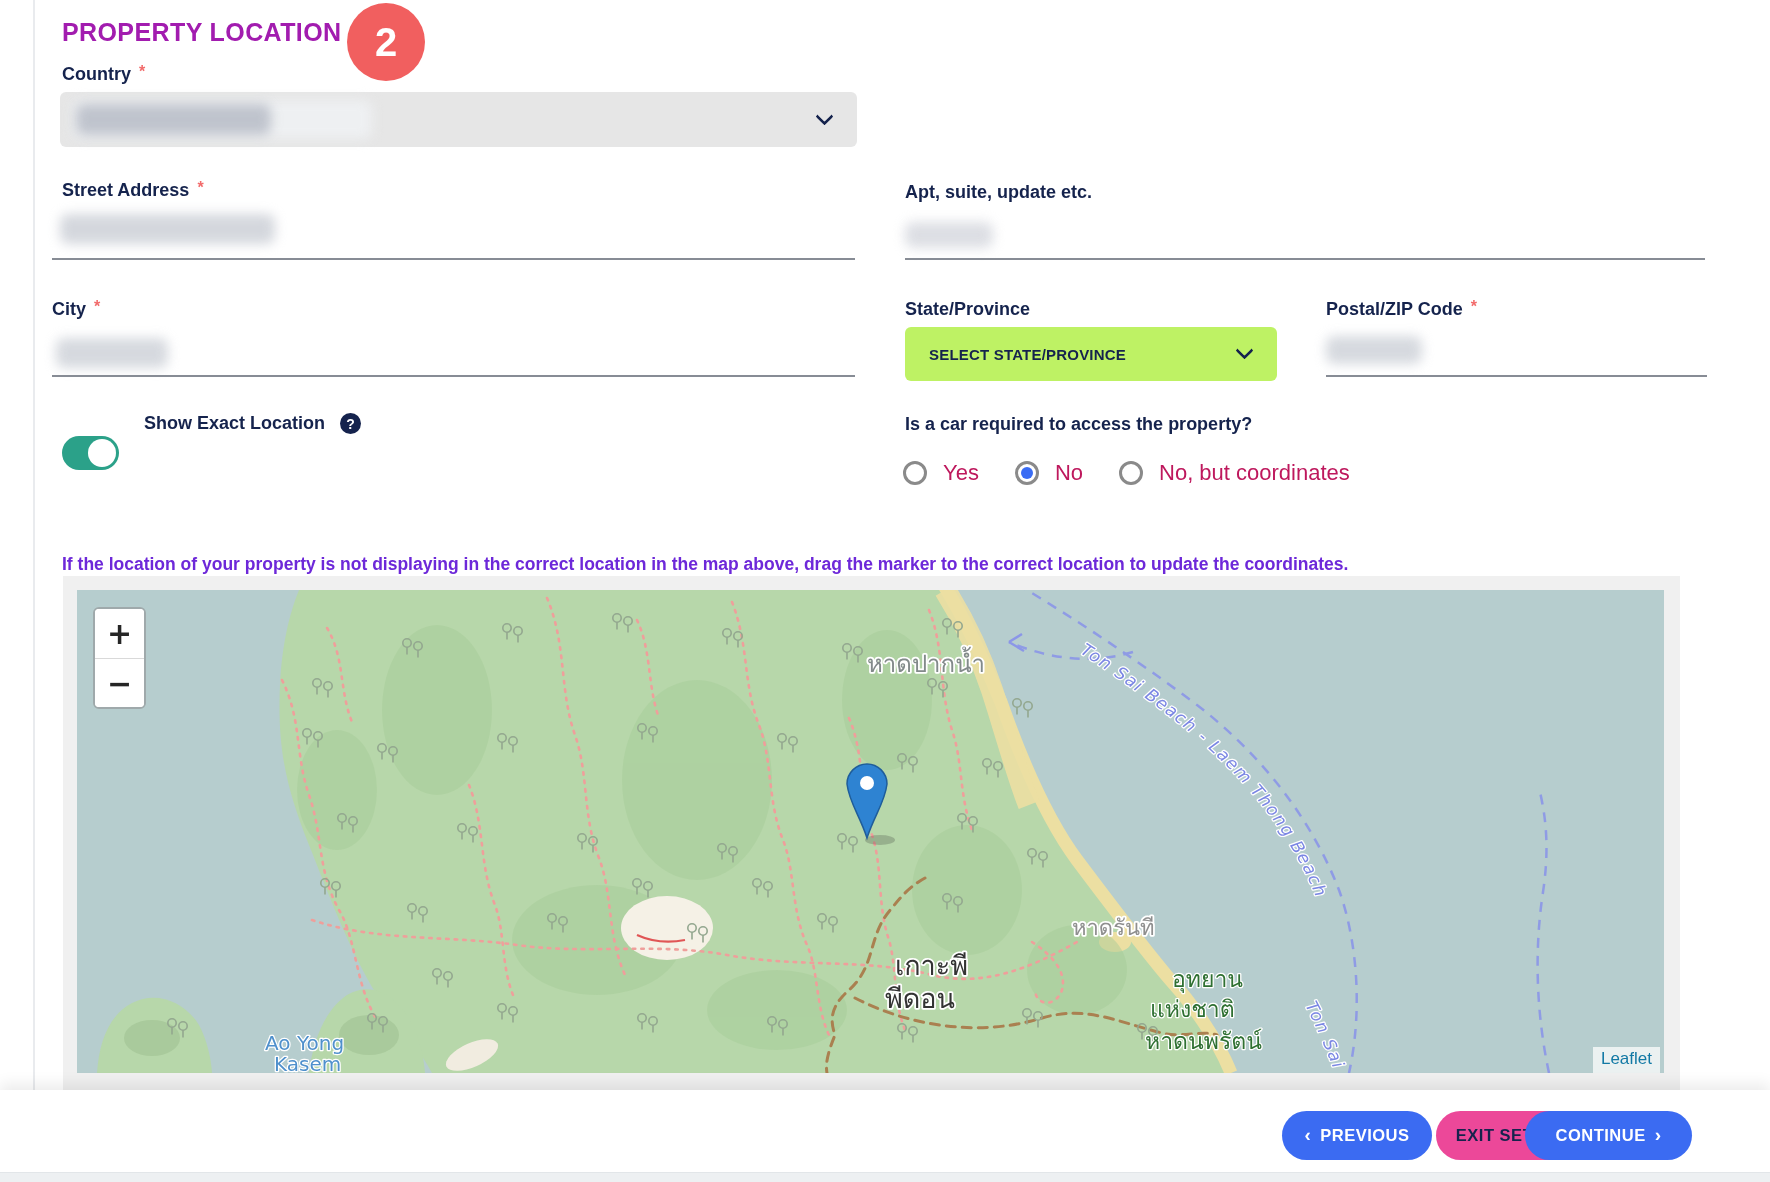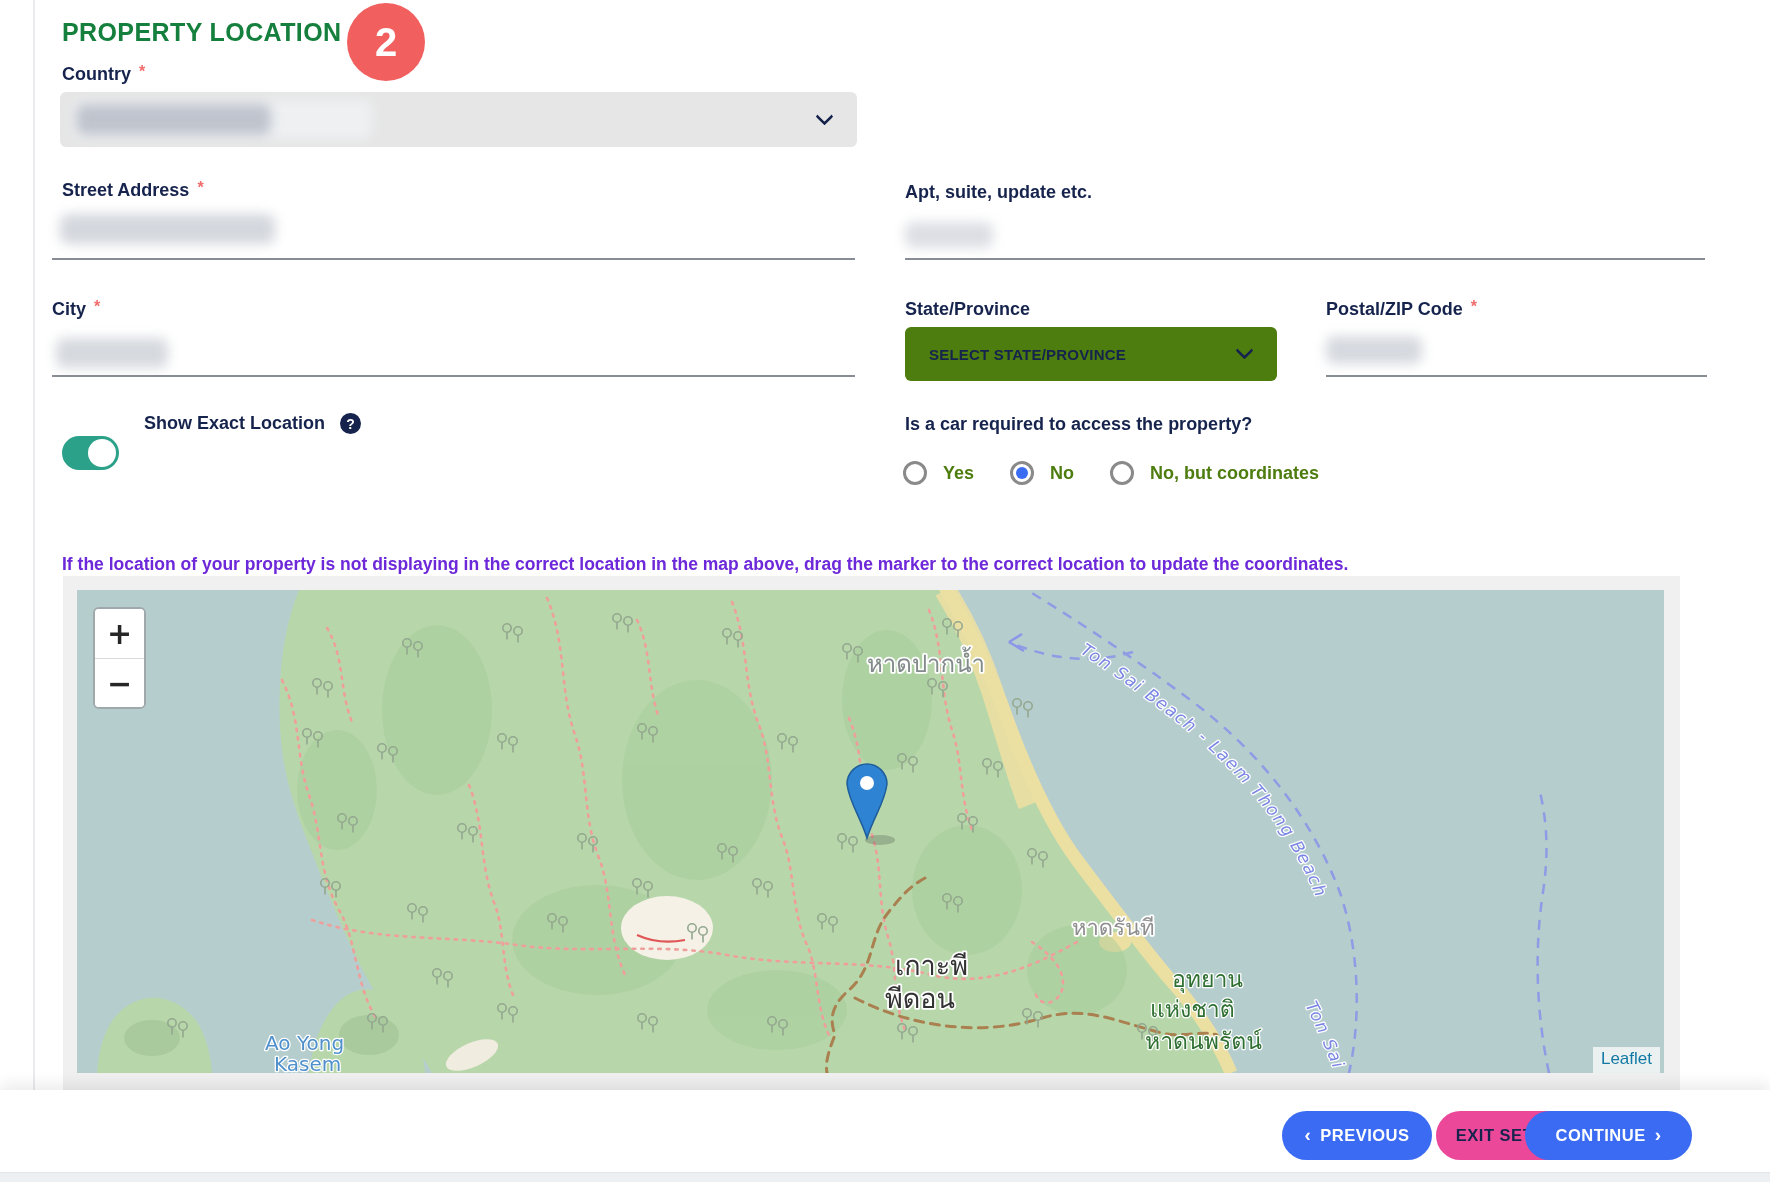--- a/index.html
+++ b/index.html
@@ -2,21 +2,21 @@
 <html><head>
 <meta charset="utf-8">
 <style>
   * { margin:0; padding:0; box-sizing:border-box; }
   html,body { background:#ffffff; }
   body { font-family:"Liberation Sans","DejaVu Sans",sans-serif; color:#15234d; }
   .screen { position:relative; width:1770px; height:1182px; overflow:hidden; background:#fff; }
 
   .left-divider { position:absolute; left:33px; top:0; width:2px; height:1090px; background:#e9ebee; }
 
-  .page-title { position:absolute; left:62px; top:18px; font-size:25px; font-weight:700; letter-spacing:.4px; color:#15803d; }
+  .page-title { position:absolute; left:62px; top:18px; font-size:25px; font-weight:700; letter-spacing:.4px; color:#a21caf; }
   .step-badge { position:absolute; left:347px; top:3px; width:78px; height:78px; border-radius:50%;
     background:#f15f5f; color:#fff; font-size:40px; font-weight:700; display:flex; align-items:center; justify-content:center; }
 
   .field-label { position:absolute; font-size:18px; font-weight:700; color:#15234d; white-space:nowrap; }
   .req { color:#f26b6b; font-size:16px; font-weight:700; margin-left:8px; position:relative; top:-3px; }
 
   .select-box { position:absolute; background:#e6e6e6; border-radius:6px; cursor:pointer; }
   .select-box .chev { position:absolute; right:26px; top:50%; width:13px; height:13px; margin-top:-10px;
     border-right:3px solid #15234d; border-bottom:3px solid #15234d; transform:rotate(45deg); border-radius:2px; }
   .select-text { position:absolute; left:24px; top:50%; transform:translateY(-50%); font-size:15px; font-weight:700; color:#15234d; letter-spacing:.2px; }
@@ -28,21 +28,21 @@
   
   .toggle { position:absolute; left:62px; top:436px; width:57px; height:34px; border-radius:17px; background:#2ba189; cursor:pointer; }
   .toggle .knob { position:absolute; right:3px; top:3px; width:28px; height:28px; border-radius:50%; background:#fff; }
   .help-icon { position:absolute; left:340px; top:413px; width:21px; height:21px; border-radius:50%;
     background:#15234d; color:#fff; font-size:14px; font-weight:700; display:flex; align-items:center; justify-content:center; cursor:pointer; }
 
   
   .radio-row { position:absolute; left:890px; top:458px; height:30px; display:flex; align-items:center; }
   .radio { width:24px; height:24px; border-radius:50%; border:3px solid #8a8a8a; background:#fff; position:relative; cursor:pointer; flex:0 0 auto; }
   .radio.selected::after { content:""; position:absolute; left:50%; top:50%; width:12px; height:12px; margin:-6px 0 0 -6px; border-radius:50%; background:#3a6cf4; }
-  .radio-label { font-size:18px; font-weight:700; color:#4d7c0f; margin:0 0 0 16px; cursor:pointer; }
+  .radio-label { font-size:22px; font-weight:400; color:#be185d; margin:0 0 0 16px; cursor:pointer; }
   .radio + .radio-label { margin-right:36px; }
 
   .instruction { position:absolute; left:62px; top:554px; width:1560px; font-size:17.5px; font-weight:700; color:#6d28d9; }
 
   
   .map-frame { position:absolute; left:63px; top:576px; width:1617px; height:514px; background:#f0f0f0; }
   .map-canvas { position:absolute; left:14px; top:14px; width:1587px; height:483px; overflow:hidden; background:#b6cdce; cursor:grab; }
   .zoom-ctl { position:absolute; left:16px; top:17px; width:53px; border:2px solid #9fa9ab; border-radius:6px; overflow:hidden; background:#fff; }
   .zoom-btn { width:100%; height:49px; background:#fff; display:flex; align-items:center; justify-content:center;
     font-size:30px; font-weight:700; color:#262626; cursor:pointer; font-family:"DejaVu Sans",sans-serif; }
@@ -95,21 +95,21 @@
 
   <div class="field-label" style="left:52px; top:299px;text-align:right;">
     <span>City</span><span class="req">*</span>
   </div>
   <div class="blur-blob" style="left:56px; top:338px; width:112px; height:30px; background:#ccd0d7; opacity:.8;"></div>
   <div class="underline-input" style="left:52px; top:375px; width:803px;"></div>
 
   <div class="field-label" style="left:905px; top:299px;">
     <span>State/Province</span>
   </div>
-  <div class="select-box" style="left:905px; top:327px; width:372px; height:54px; background:#4d7c0f;">
+  <div class="select-box" style="left:905px; top:327px; width:372px; height:54px; background:#bef264;">
     <span class="select-text">SELECT STATE/PROVINCE</span>
     <span class="chev"></span>
   </div>
 
   <div class="field-label" style="left:1326px; top:299px;">
     <span>Postal/ZIP Code</span><span class="req">*</span>
   </div>
   <div class="blur-blob" style="left:1326px; top:336px; width:96px; height:28px; background:#ccd0d7; opacity:.8;"></div>
   <div class="underline-input" style="left:1326px; top:375px; width:381px;"></div>
 

